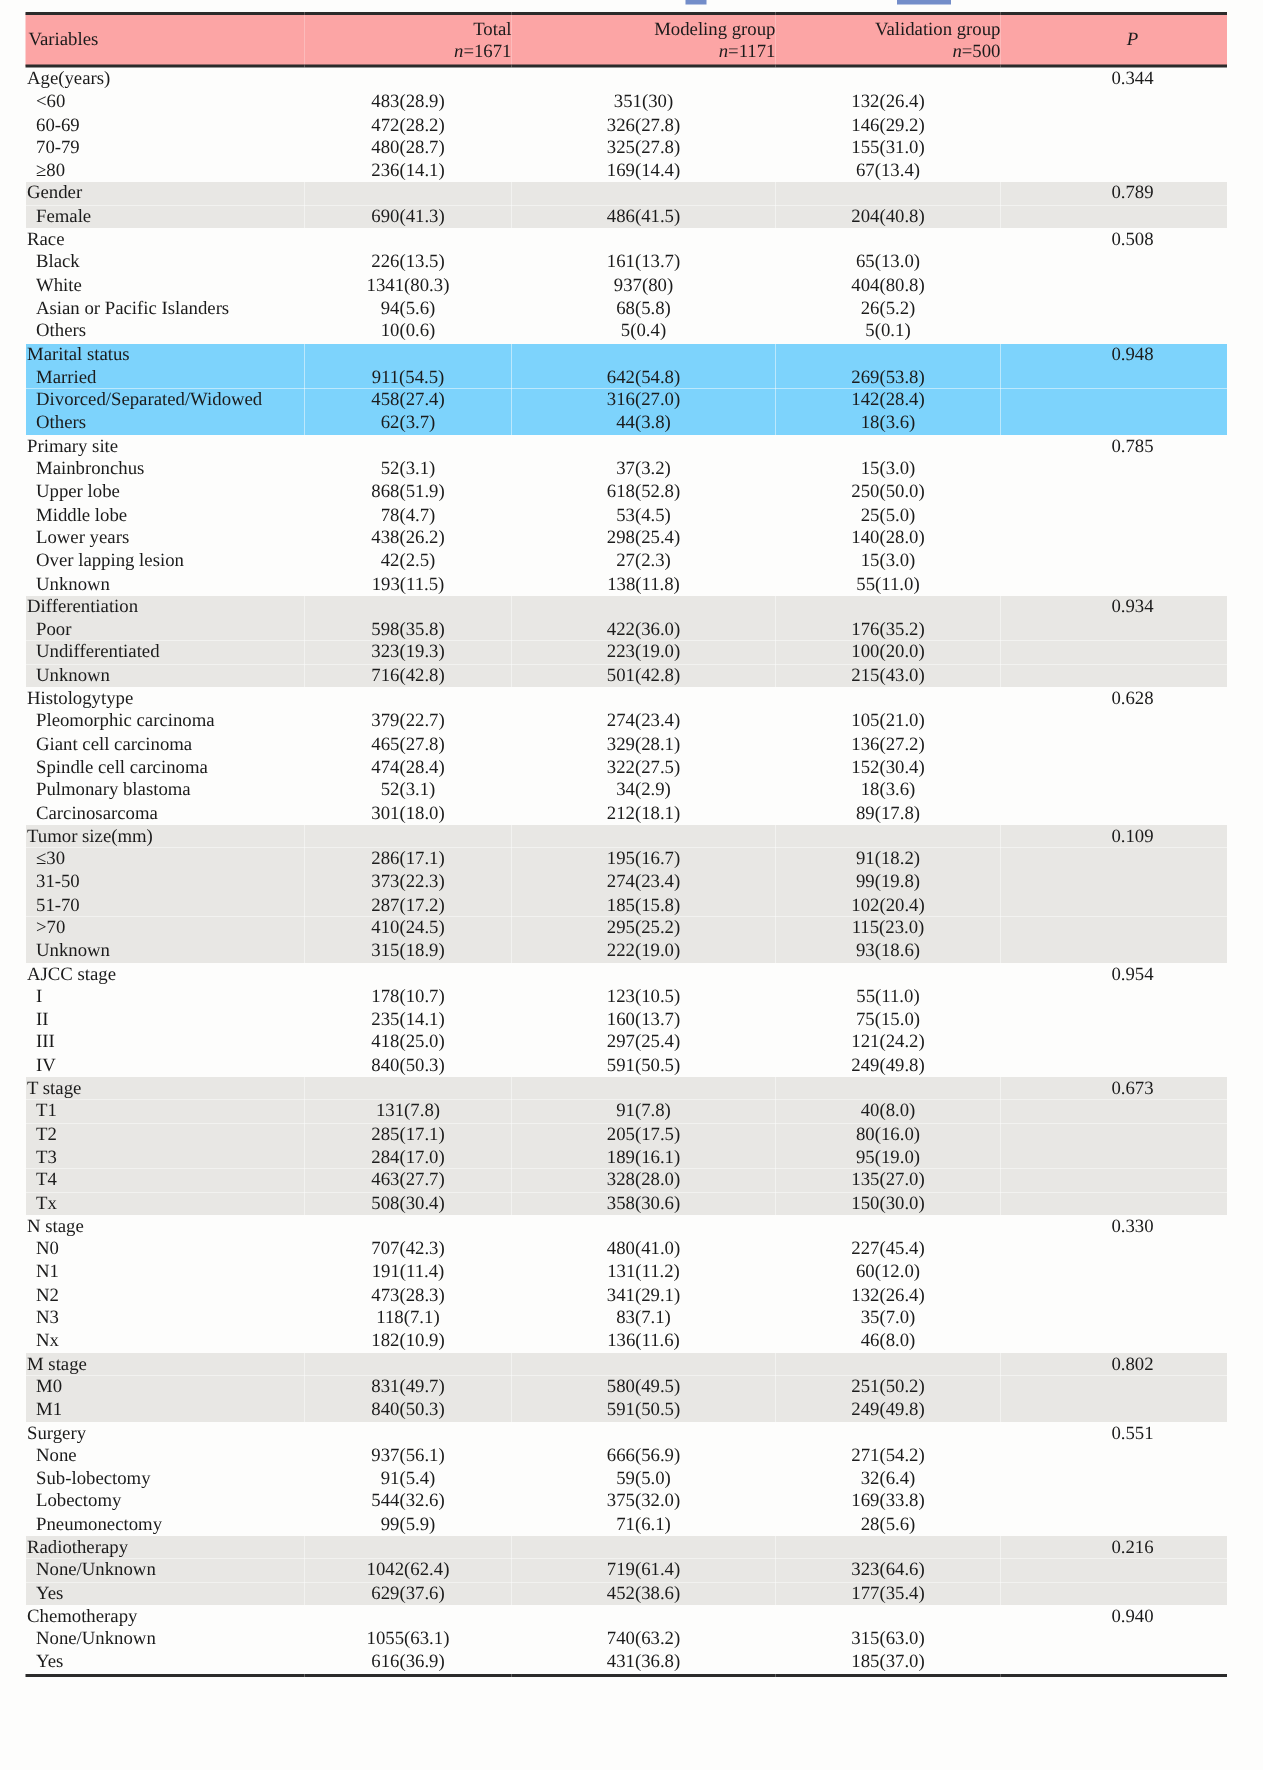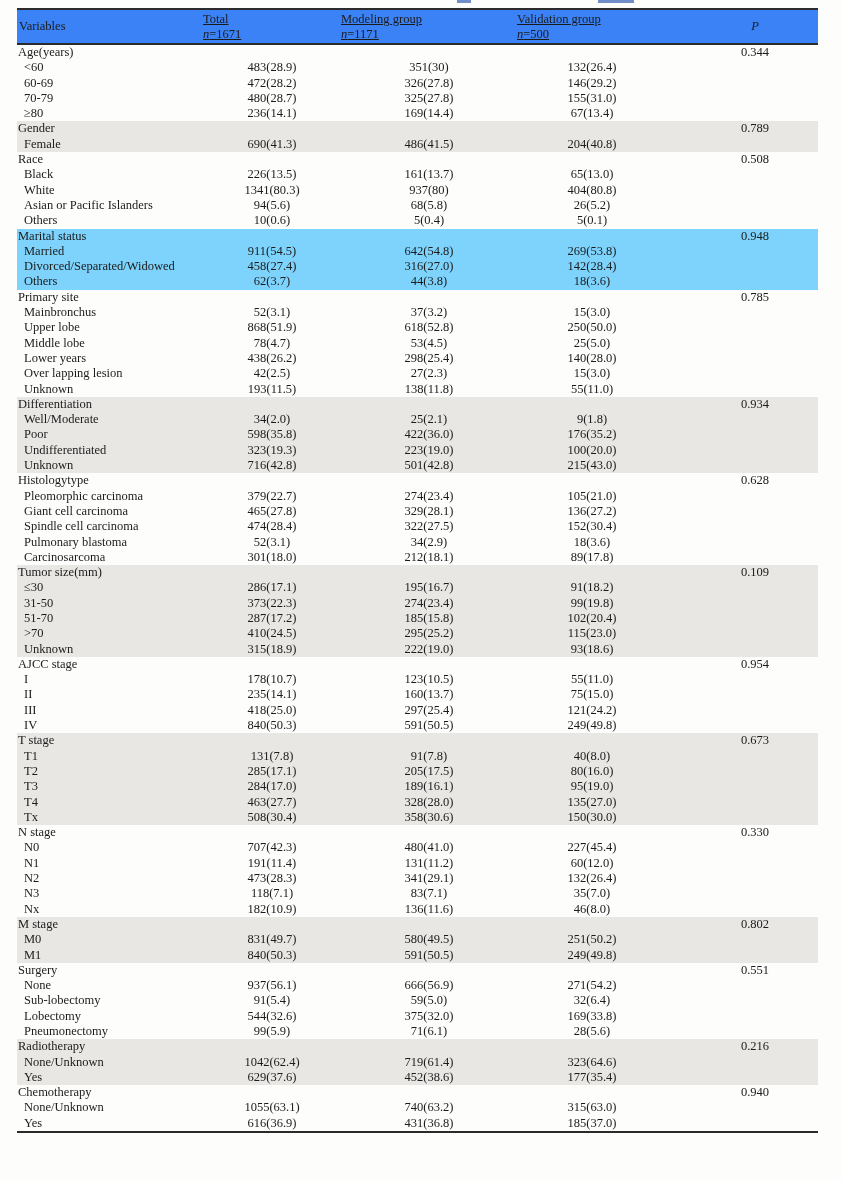--- a/index.html
+++ b/index.html
@@ -21,29 +21,29 @@
     border-bottom:2.5px solid #2b2b2b;
     font-size:12.5px;
   }
   col.c-var{width:186px;}
   col.c-total{width:138px;}
   col.c-model{width:176px;}
   col.c-valid{width:150px;}
   col.c-p{width:151px;}
 
   thead th{
-    background:#3b82f6;
+    background:#fca5a5;
     border-bottom:2px solid #2b2b2b;
     height:33px;
     font-weight:normal;
     vertical-align:middle;
     padding:0;
   }
   th.h-var{text-align:left;padding-left:2px;}
-  th.h-group{text-align:left;line-height:14.5px;text-decoration:underline;}
+  th.h-group{text-align:right;line-height:14.5px;}
   th.h-p{text-align:center;padding-left:25px;font-style:italic;}
   .it{font-style:italic;}
 
   tbody td{
     height:15.3px;line-height:15.3px;
     padding:0;vertical-align:middle;
     white-space:nowrap;overflow:hidden;
   }
   td.label{text-align:left;padding-left:1px;}
   td.label.item{padding-left:7px;}
@@ -249,27 +249,20 @@
         <td class="pcell"></td>
       </tr>
       <tr class="shade-gray">
         <td class="label sec">Differentiation</td>
         <td class="num"></td>
         <td class="num"></td>
         <td class="num"></td>
         <td class="pcell">0.934</td>
       </tr>
       <tr class="shade-gray">
-        <td class="label item">Well/Moderate</td>
-        <td class="num">34(2.0)</td>
-        <td class="num">25(2.1)</td>
-        <td class="num">9(1.8)</td>
-        <td class="pcell"></td>
-      </tr>
-      <tr class="shade-gray">
         <td class="label item">Poor</td>
         <td class="num">598(35.8)</td>
         <td class="num">422(36.0)</td>
         <td class="num">176(35.2)</td>
         <td class="pcell"></td>
       </tr>
       <tr class="shade-gray">
         <td class="label item">Undifferentiated</td>
         <td class="num">323(19.3)</td>
         <td class="num">223(19.0)</td>

